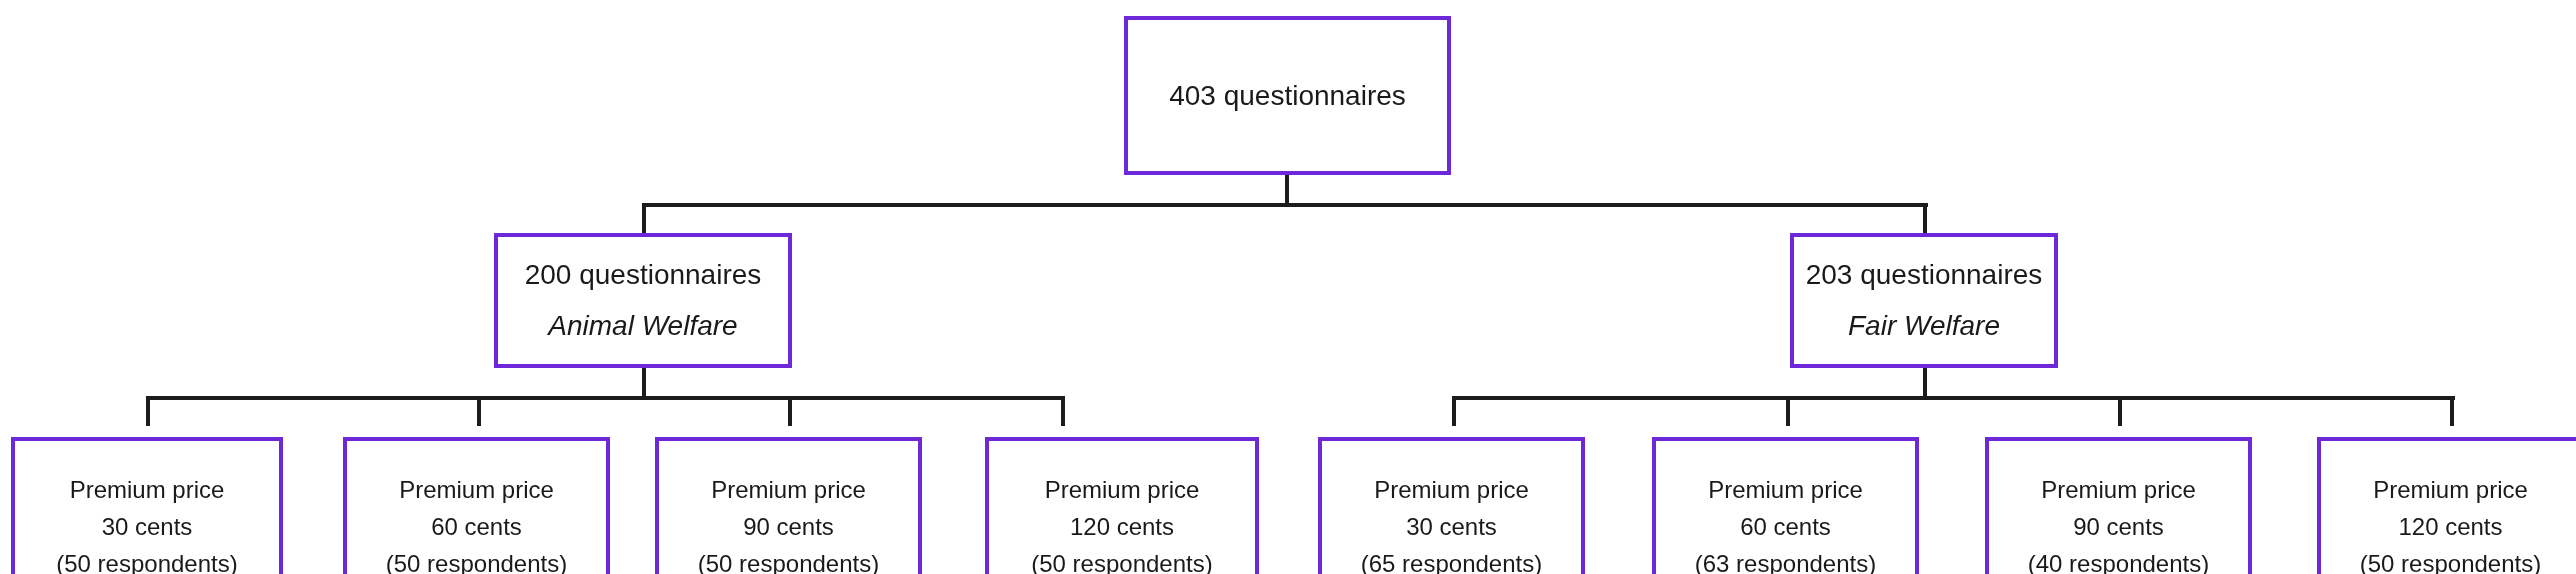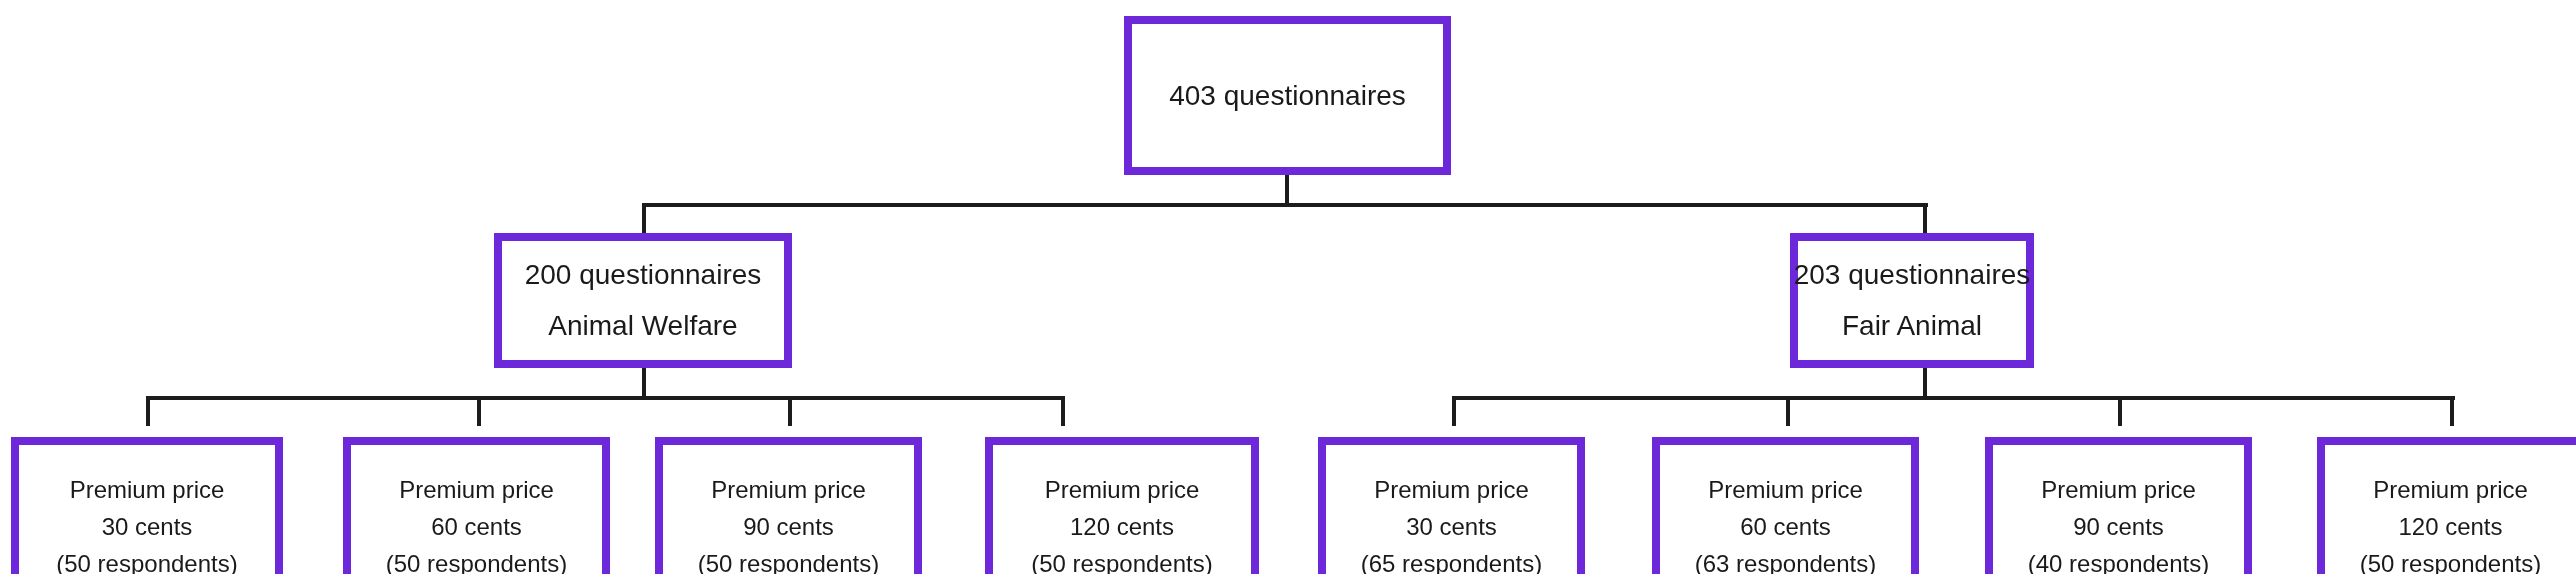--- a/index.html
+++ b/index.html
@@ -17,21 +17,21 @@
     width: 2576px;
     height: 575px;
     background: #ffffff;
     overflow: hidden;
   }
   
   .node {
     position: absolute;
     box-sizing: border-box;
     background: #ffffff;
-    border: 8px solid #6d28d9;
+    border: 4px solid #6d28d9;
     display: flex;
     flex-direction: column;
     align-items: center;
     justify-content: center;
     text-align: center;
     z-index: 3;
   }
   .node .line {
     display: block;
     white-space: nowrap;
@@ -51,23 +51,24 @@
   .node.mid {
     top: 233px;
     height: 135px;
     padding: 15px 6px;
   }
   .node.mid .line {
     font-size: 28px;
   }
   .node.mid .line + .line {
     margin-top: 23px;
+    font-style: italic;
   }
   .node.mid-left  { left: 494px;  width: 298px; }
-  .node.mid-right { left: 1790px; width: 244px; }
+  .node.mid-right { left: 1790px; width: 268px; }
   
   .node.leaf {
     top: 424px;
     height: 180px;
     padding: 3.6px 3.6px;
     margin-top: 13px;
   }
   .node.leaf .line {
     font-size: 24px;
   }
@@ -111,21 +112,21 @@
     <span class="line">403 questionnaires</span>
   </div>
 
   <div class="node mid mid-left">
     <span class="line">200 questionnaires</span>
     <span class="line">Animal Welfare</span>
   </div>
 
   <div class="node mid mid-right">
     <span class="line">203 questionnaires</span>
-    <span class="line">Fair Animal</span>
+    <span class="line">Fair Welfare</span>
   </div>
 
   <div class="node leaf" style="left:11px; width:272px;">
     <span class="line">Premium price</span>
     <span class="line">30 cents</span>
     <span class="line">(50 respondents)</span>
   </div>
 
   <div class="node leaf" style="left:343px; width:267px;">
     <span class="line">Premium price</span>

